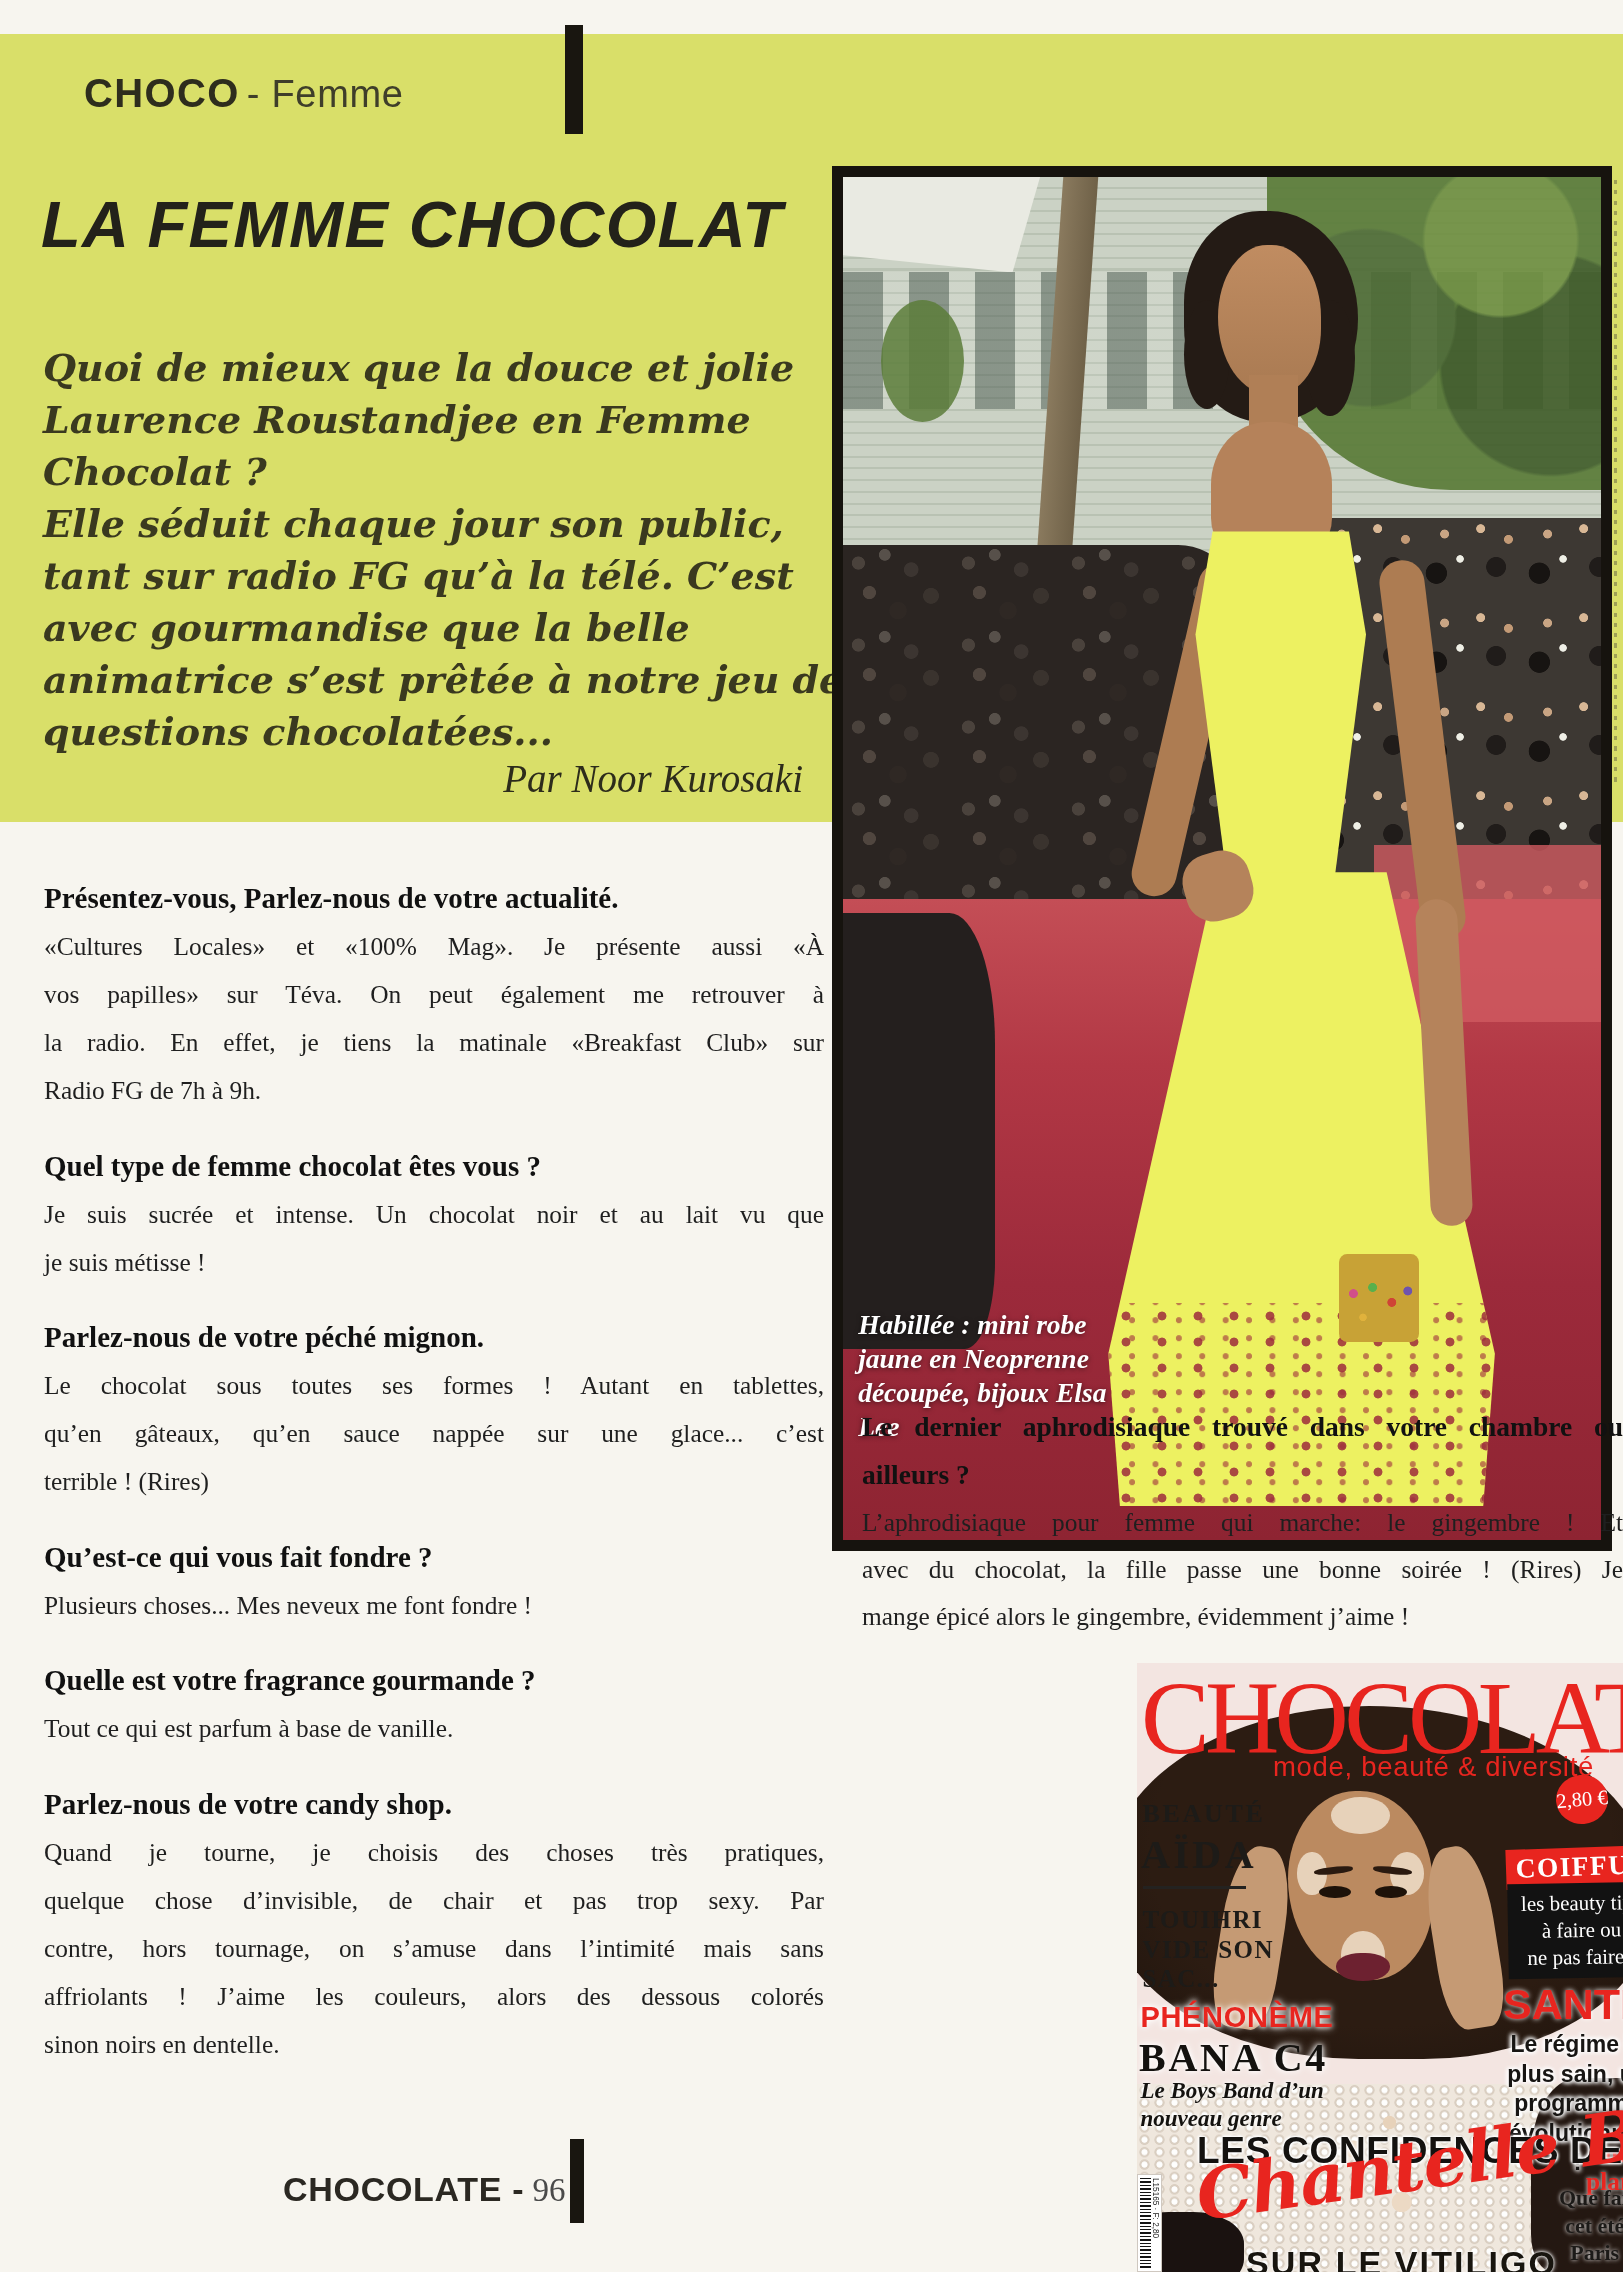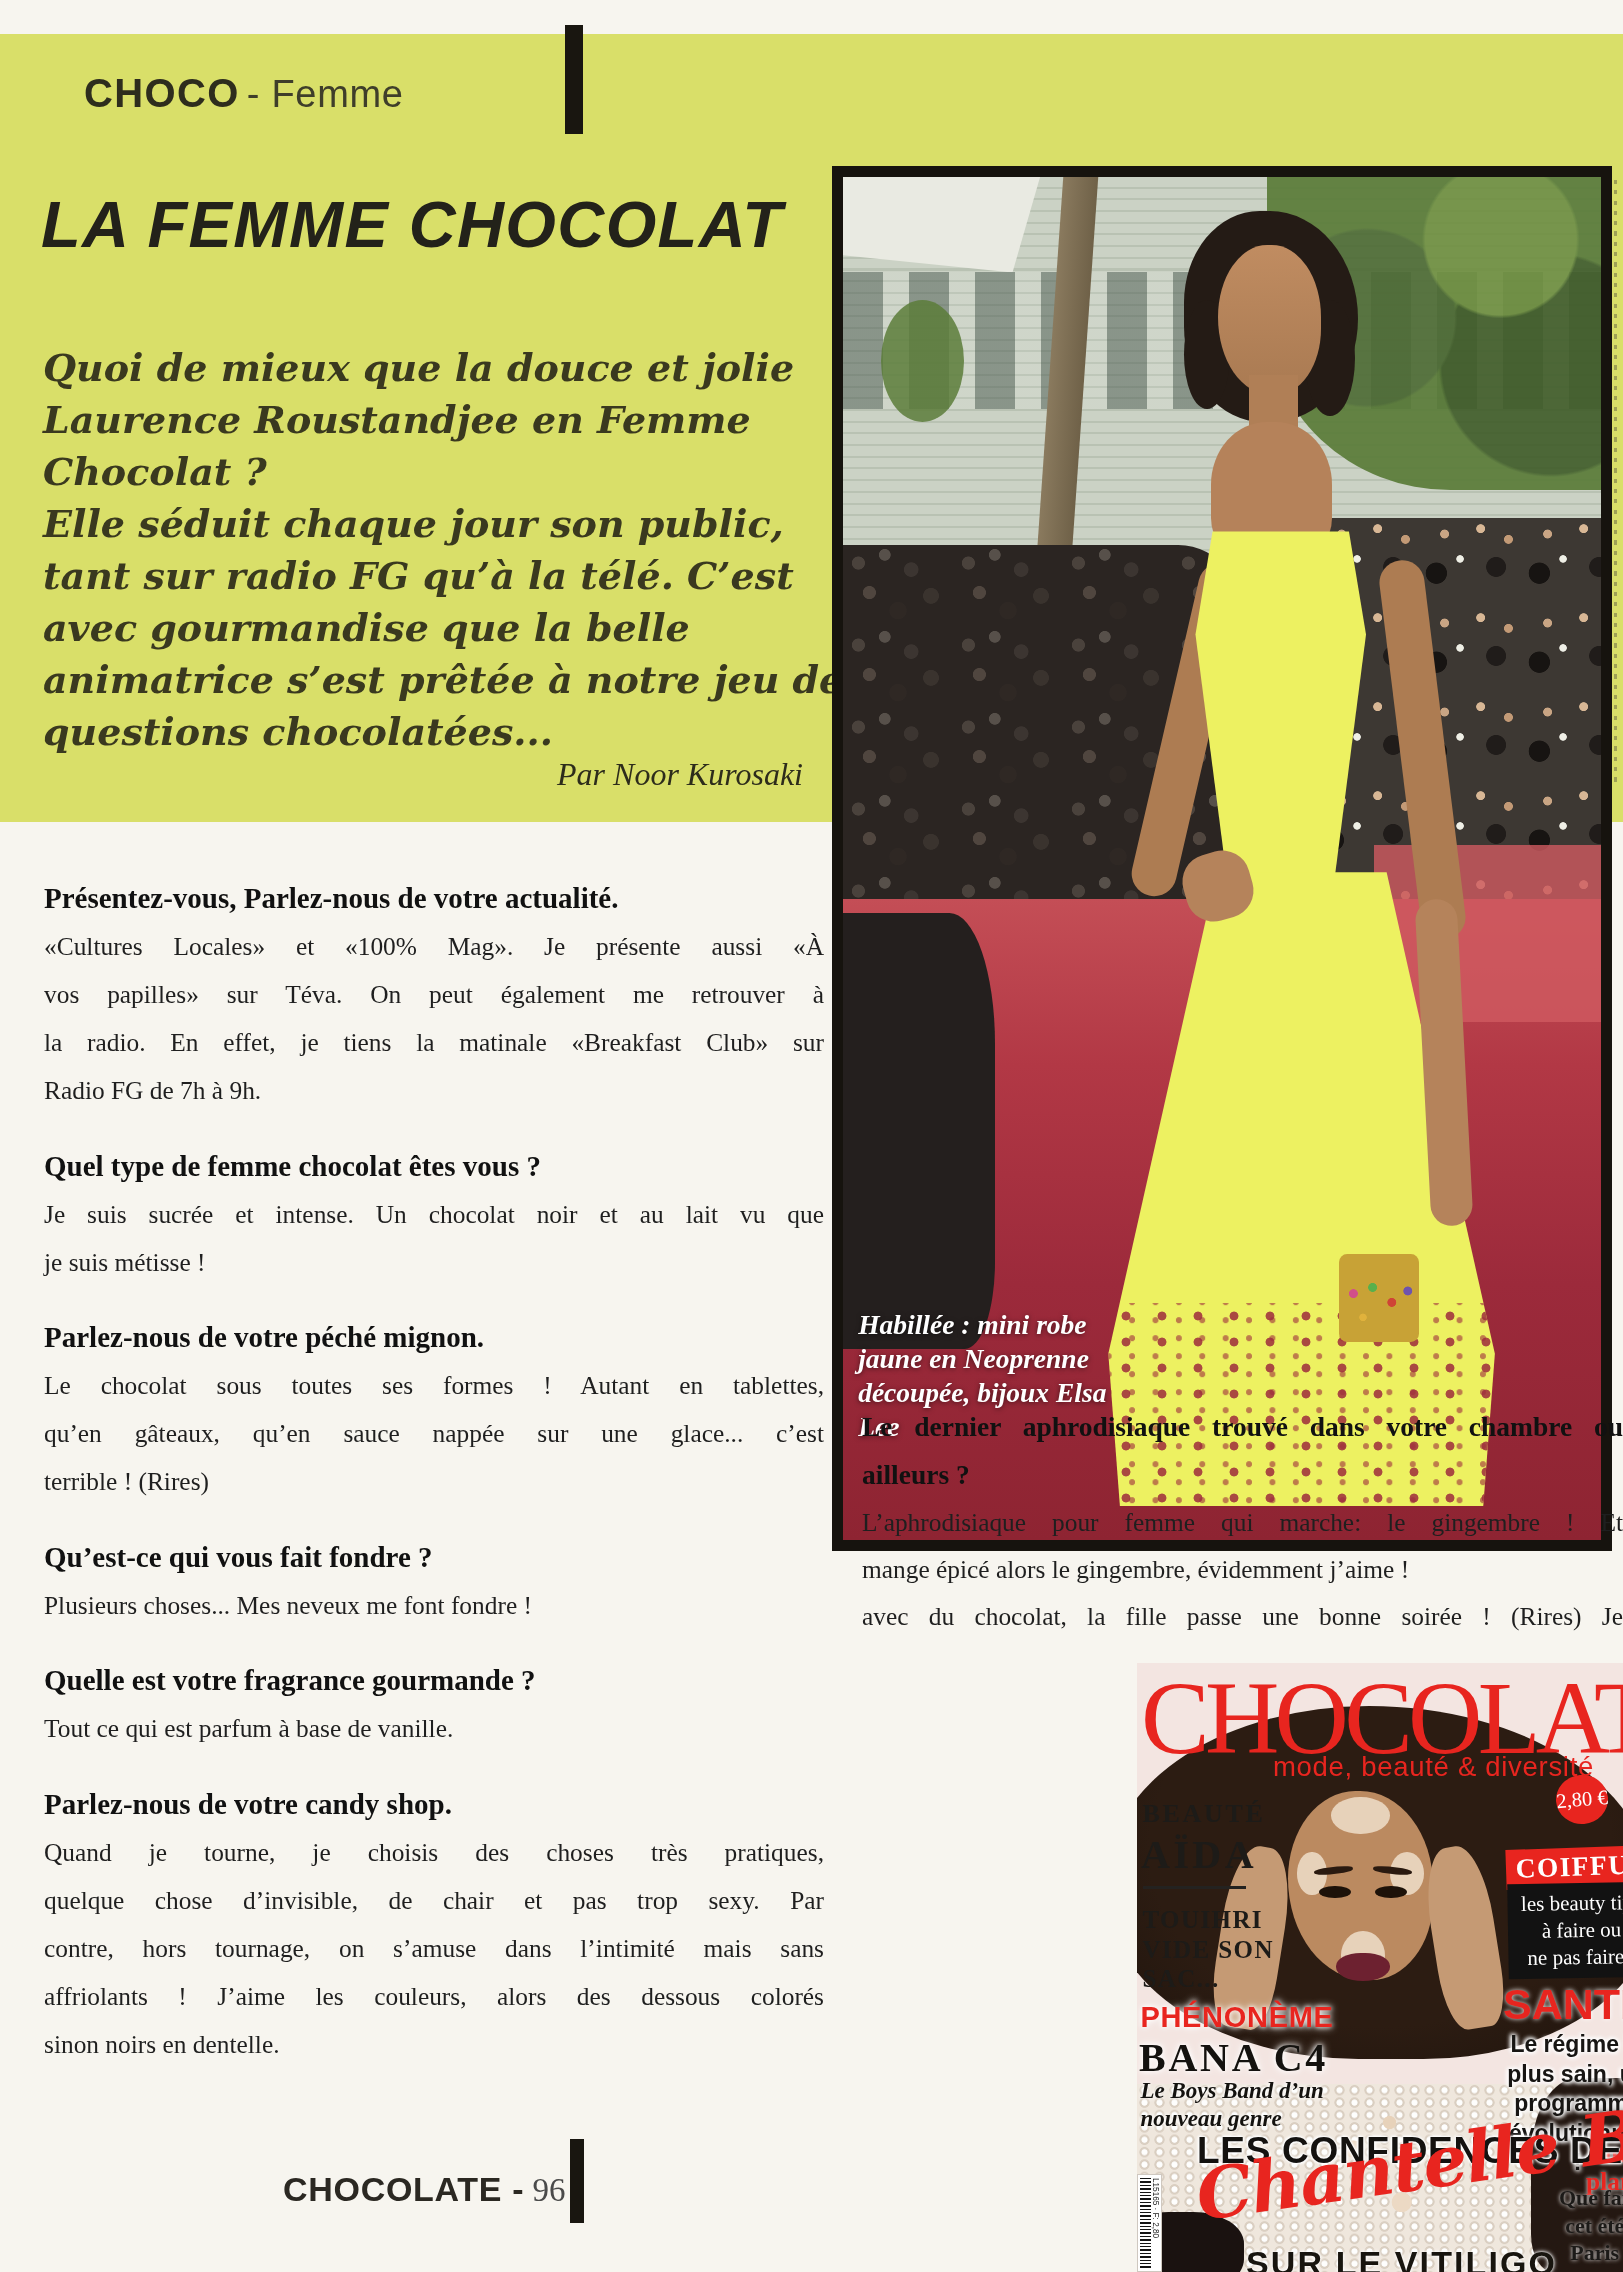--- a/index.html
+++ b/index.html
@@ -13,21 +13,21 @@
   .brand { position:absolute; left:84px; top:71px; font-family:"Liberation Sans",sans-serif; color:#2e2d1d; }
   .brand-bold { font-size:40px; font-weight:800; letter-spacing:1.4px; }
   .brand-rest { font-size:38px; font-weight:400; color:#3f3e2a; letter-spacing:0.7px; margin-left:6.9px; }
   .header-bar { position:absolute; left:565px; top:25px; width:18px; height:109px; background:#191610; }
 
   .title { position:absolute; left:41px; top:187px; font-family:"Liberation Sans",sans-serif; font-weight:900; color:#23221a; line-height:1.18; }
   .title-l1 { font-size:65px; letter-spacing:0.7px; }
   .title-l2 { font-size:65px; font-style:italic; letter-spacing:1.4px; }
 
   .intro { position:absolute; left:43px; top:342px; width:818px; font-family:"DejaVu Serif",serif; font-style:italic; font-weight:bold; font-size:38px; line-height:52px; color:#3a391f; white-space:pre-line; }
-  .byline { position:absolute; left:44px; top:756px; width:759px; text-align:right; font-style:italic; font-size:32px; color:#2d2c1b; }
+  .byline { position:absolute; left:44px; top:756px; width:759px; text-align:right; font-style:italic; font-size:39px; color:#2d2c1b; }
 
   
   .photo { position:absolute; left:832px; top:166px; width:780px; height:1385px; border:11px solid #16130e; background:#7d7a70; }
   .ph { position:absolute; }
   .ph-building { left:0; top:0; width:100%; height:31%;
     background:repeating-linear-gradient(180deg,#cbd2c5 0 9.6px,#b9c2b3 9.6px 11.7px); }
   .ph-windows { left:0; top:7%; width:100%; height:10%;
     background:repeating-linear-gradient(90deg,rgba(72,88,78,.5) 0 40px,rgba(255,255,255,.08) 40px 66px); }
   .ph-awning { left:0; top:0; width:26%; height:7%; background:#e9eae2; clip-path:polygon(0 0,100% 0,86% 100%,0 82%); }
   .ph-palm { left:27%; top:0; width:4.6%; height:32%; background:linear-gradient(90deg,#8a7a5e,#6f6148); transform:skewX(-4deg); }
@@ -260,22 +260,22 @@
       <div class="a-line jl">affriolants ! J’aime les couleurs, alors des dessous colorés</div>
       <div class="a-line">sinon noirs en dentelle.</div>
     </div>
   </section>
 
   <section class="qa-right">
     <div class="qa-block">
       <div class="q jl">Le dernier aphrodisiaque trouvé dans votre chambre ou</div>
       <div class="q">ailleurs ?</div>
       <div class="a-line jl">L’aphrodisiaque pour femme qui marche: le gingembre ! Et</div>
+      <div class="a-line jl">avec du chocolat, la fille passe une bonne soirée ! (Rires) Je</div>
       <div class="a-line">mange épicé alors le gingembre, évidemment j’aime !</div>
-      <div class="a-line jl">avec du chocolat, la fille passe une bonne soirée ! (Rires) Je</div>
     </div>
   </section>
 
   <div class="cover">
     <div class="cv cv-hair"></div>
     <div class="cv cv-face"></div>
     <div class="cv cv-patch p1"></div>
     <div class="cv cv-patch p2"></div>
     <div class="cv cv-patch p3"></div>
     <div class="cv cv-patch p4"></div>

